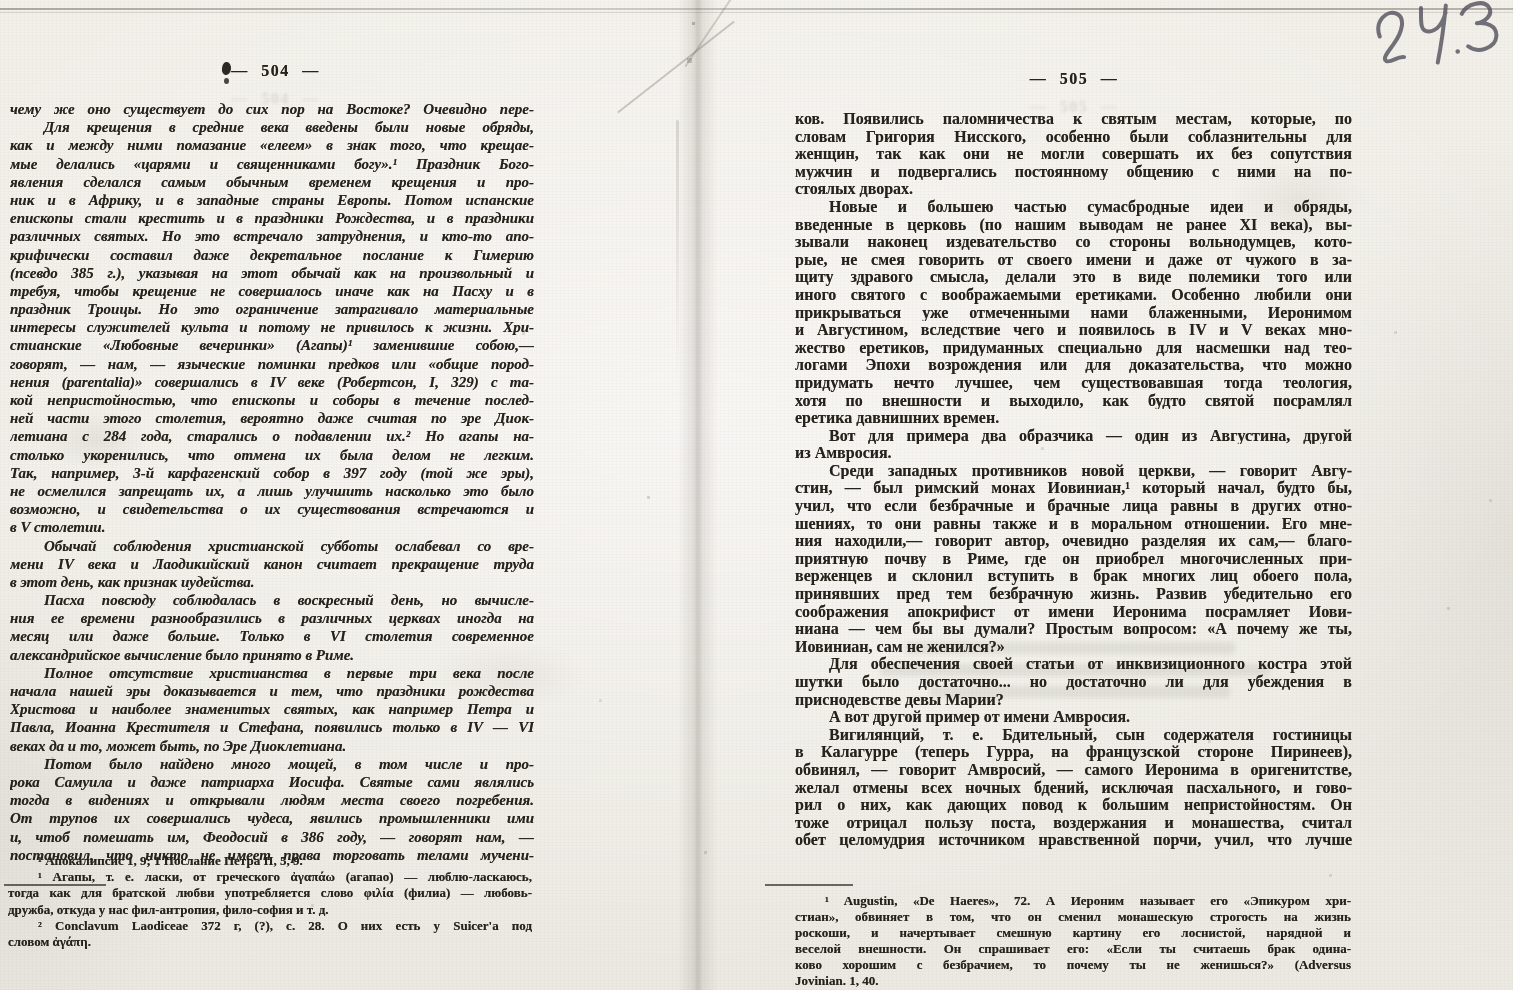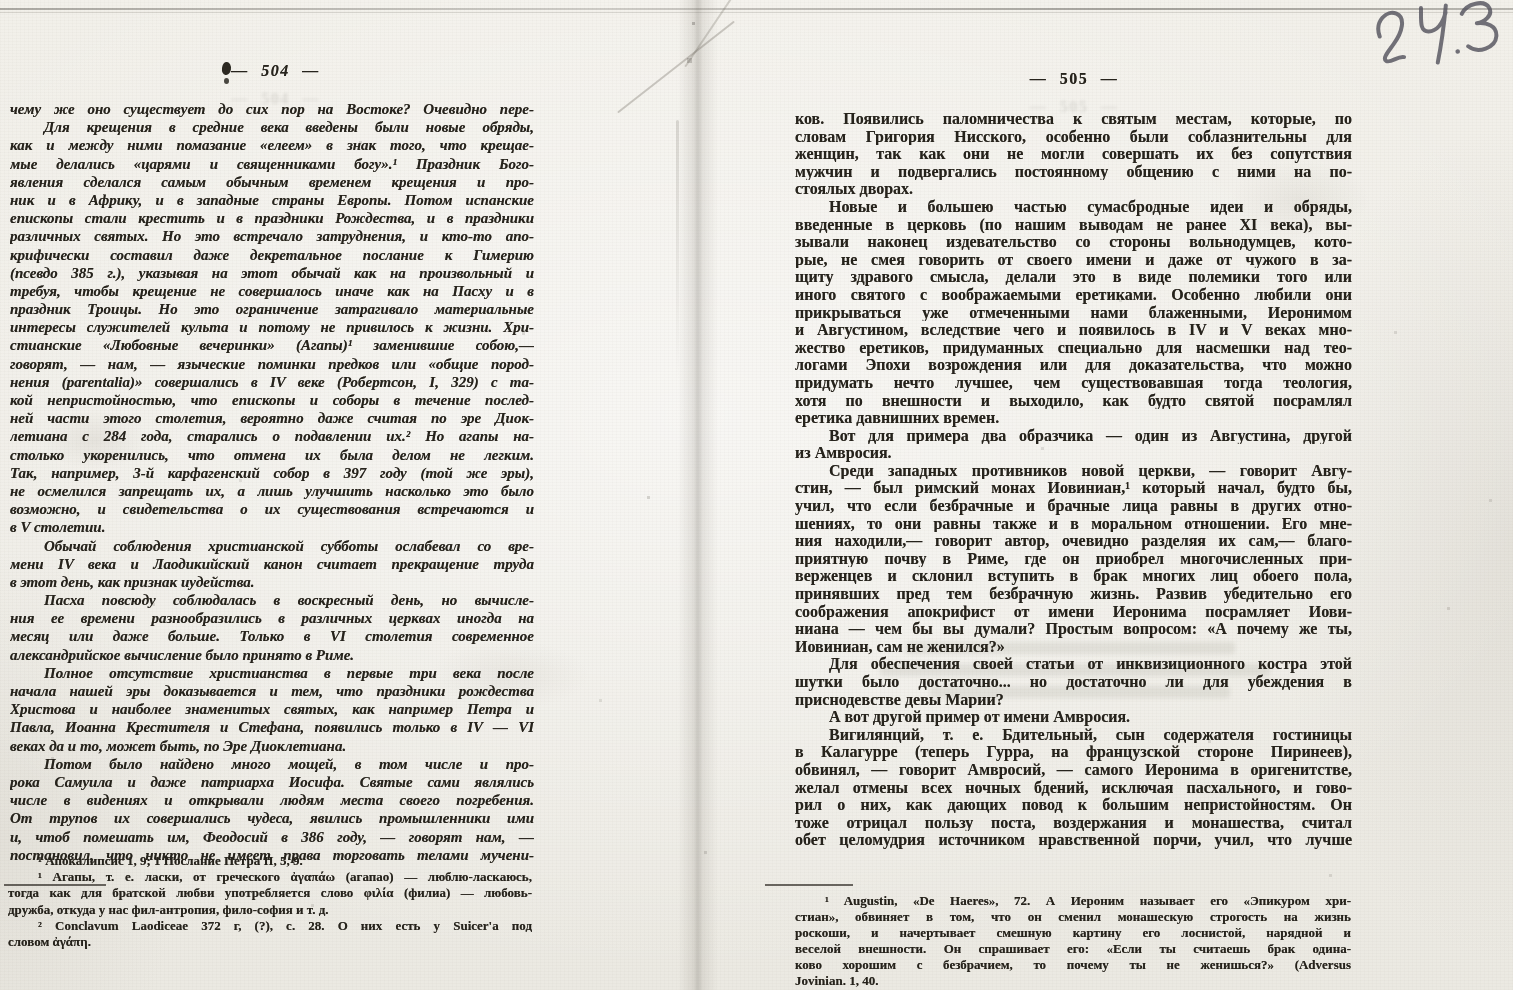--- a/index.html
+++ b/index.html
@@ -52,21 +52,21 @@
 
   .page{position:absolute;top:0;}
   .pg-left{left:8px;width:535px;height:990px;}
   .pg-right{left:793px;width:562px;height:826px;}
 
   .page-header{
     position:absolute;left:0;width:100%;text-align:center;
     font-size:16px;font-weight:700;letter-spacing:1.5px;word-spacing:7px;
     text-shadow:0 0 .6px rgba(35,30,22,.6);
   }
-  .pg-left .page-header{top:62px;font-style:italic;}
+  .pg-left .page-header{top:62px;}
   .pg-right .page-header{top:70px;}
   .header-ghost{
     position:absolute;left:0;width:100%;text-align:center;
     font-size:16px;font-weight:700;letter-spacing:1.5px;word-spacing:7px;
     filter:blur(1.4px);opacity:.11;
   }
   .pg-left .header-ghost{top:90px;}
   .pg-right .header-ghost{top:98px;}
 
   .text-block{position:absolute;left:2px;}
@@ -170,21 +170,21 @@
       <div class="paragraph indent">
         <div class="line">Полное отсутствие христианства в первые три века после</div>
         <div class="line">начала нашей эры доказывается и тем, что праздники рождества</div>
         <div class="line">Христова и наиболее знаменитых святых, как например Петра и</div>
         <div class="line">Павла, Иоанна Крестителя и Стефана, появились только в IV — VI</div>
         <div class="line last">веках да и то, может быть, по Эре Диоклетиана.</div>
       </div>
       <div class="paragraph indent">
         <div class="line">Потом было найдено много мощей, в том числе и про-</div>
         <div class="line">рока Самуила и даже патриарха Иосифа. Святые сами являлись</div>
-        <div class="line">числе в видениях и открывали людям места своего погребения.</div>
+        <div class="line">тогда в видениях и открывали людям места своего погребения.</div>
         <div class="line">От трупов их совершались чудеса, явились промышленники ими</div>
         <div class="line">и, чтоб помешать им, Феодосий в 386 году, — говорят нам, —</div>
         <div class="line">постановил, что никто не имеет права торговать телами мучени-</div>
       </div>
     </div>
   <div class="fn-rule"></div>
   <div class="footnotes">
       <div class="footnote">
         <div class="line last">¹ Апокалипсис 1, 9; 1 Послание Петра II, 5, 9.</div>
       </div>

